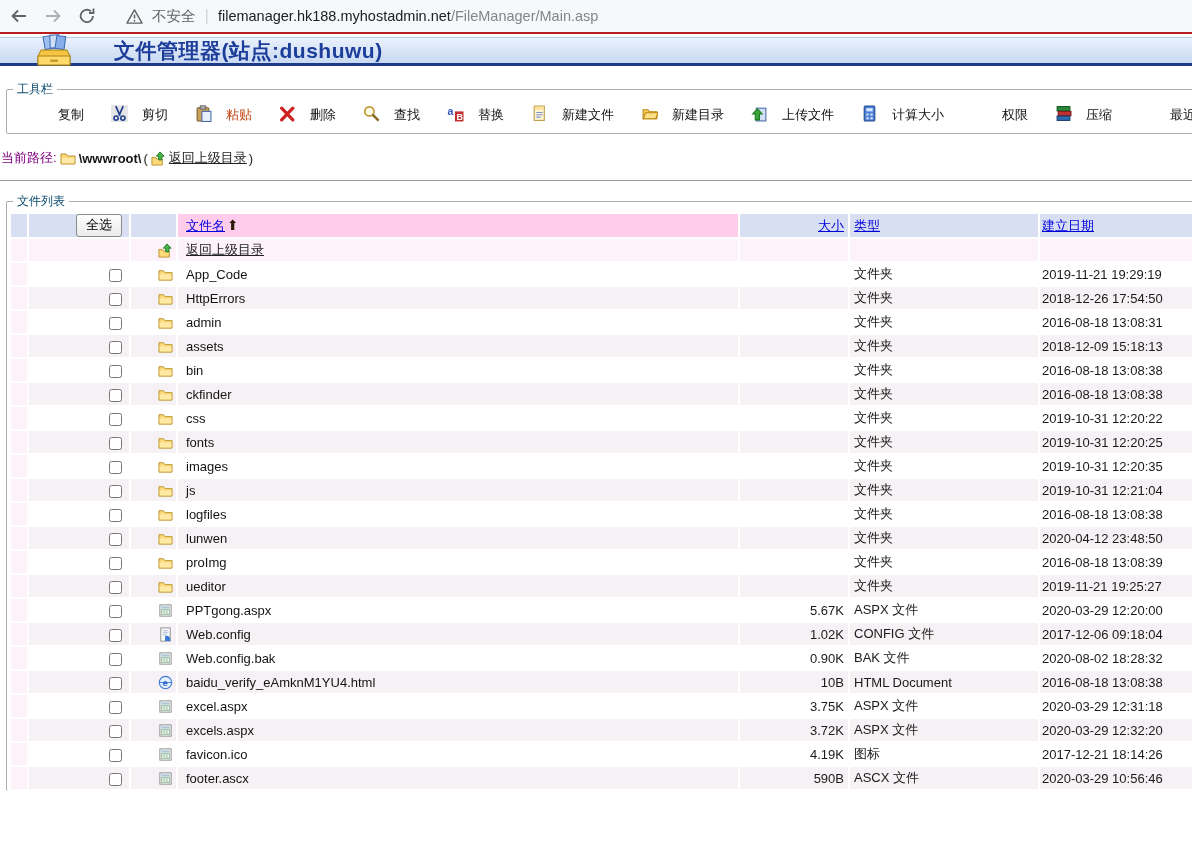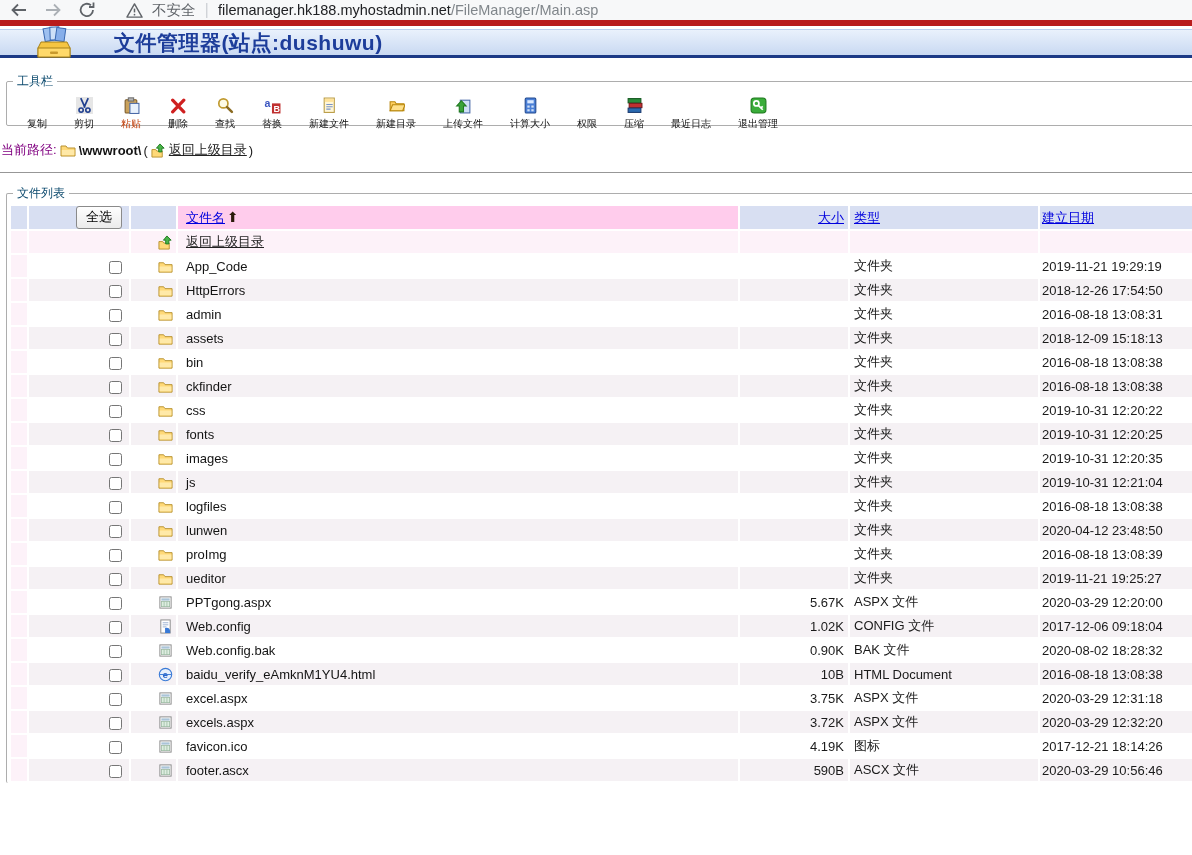--- a/index.html
+++ b/index.html
@@ -4,42 +4,42 @@
 <style>
   * { box-sizing: border-box; }
   html,body { margin:0; padding:0; }
   body {
     width:1192px; height:855px; overflow:hidden; background:#fff;
     font-family:"Liberation Sans","DejaVu Sans",sans-serif; color:#1a1a1a;
   }
   svg { display:block; }
 
   
-  .browser-bar{ height:26px; background:#f7f8f9; border-bottom:6px solid #b91c1c;
+  .browser-bar{ height:34px; background:#f7f8f9; border-bottom:2px solid #b91c1c;
     display:flex; align-items:center; padding:0 10px; gap:16px; font-size:14.5px; color:#5f6368;}
   .nav-ic{ width:18px; height:18px; cursor:pointer;}
   .url-area{ display:flex; align-items:center; gap:9px; margin-left:14px;}
   .url-host{ color:#202124;}
   .url-path{ color:#80868b;}
   .url-sep{ color:#d0d3d7; font-size:17px; font-weight:100;}
 
   
   .app-header{ margin-top:3px; height:29px;
     background:linear-gradient(#e9f1fc,#c9d9f2);
     border-top:1px solid #bccfec; border-bottom:3px solid #1c3a86;
     display:flex; align-items:center; padding-left:36px;}
   .app-title{ font-size:21px; font-weight:bold; color:#1d3d9a; margin-left:42px; letter-spacing:.5px;}
 
   
   fieldset{ border:1px solid #adadad; border-radius:2px; margin:0 -8px 0 6px; padding:0;}
   legend{ font-size:12px; color:#0c4a6e; margin-left:6px; padding:0 4px;}
 
   .toolbar-fieldset{ margin-top:15px; height:53px;}
   .tools{ display:flex; align-items:center; gap:27px; padding:7px 0 0 20px;}
-  .tool{ display:flex; align-items:center; gap:1px; font-size:10px; color:#111; cursor:pointer; white-space:nowrap;flex-direction:column;}
+  .tool{ display:flex; align-items:center; gap:14px; font-size:13px; color:#111; cursor:pointer; white-space:nowrap;}
   .tool.disabled .tlabel{ color:#c2410c;}
 
   
   .path-bar{ margin:15px 0 0 1px; font-size:13px; display:flex; align-items:center; gap:2px;}
   .path-label{ color:#800080;}
   .path-strong{ font-weight:bold; color:#141414;}
   .path-uplink{ color:#222; text-decoration:underline; cursor:pointer;}
   .path-bar svg{ margin:0 1px;}
 
   hr.rule{ border:none; border-top:1px solid #979797; margin:13px 0 0 0;}

